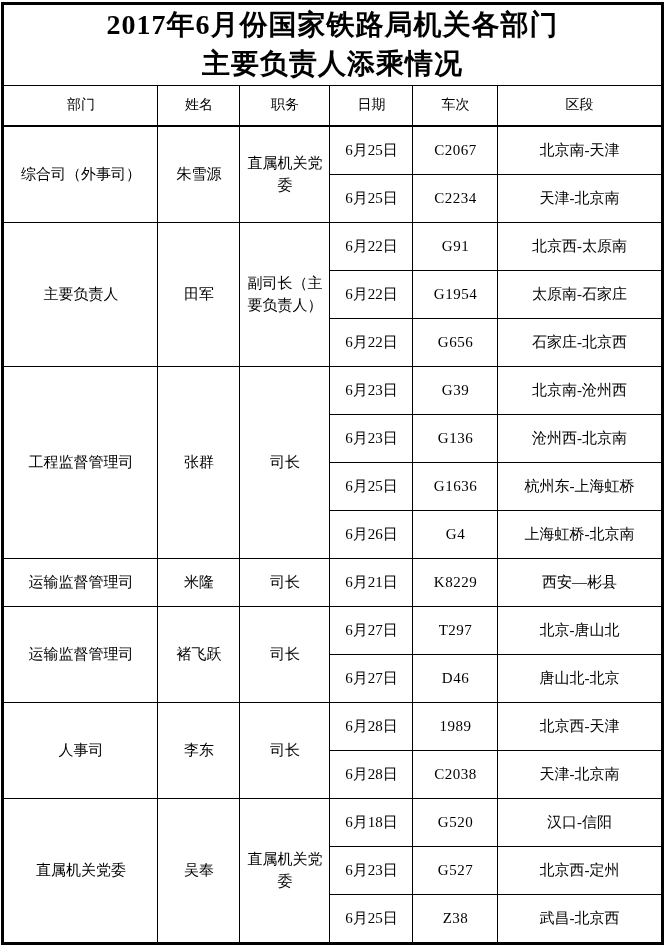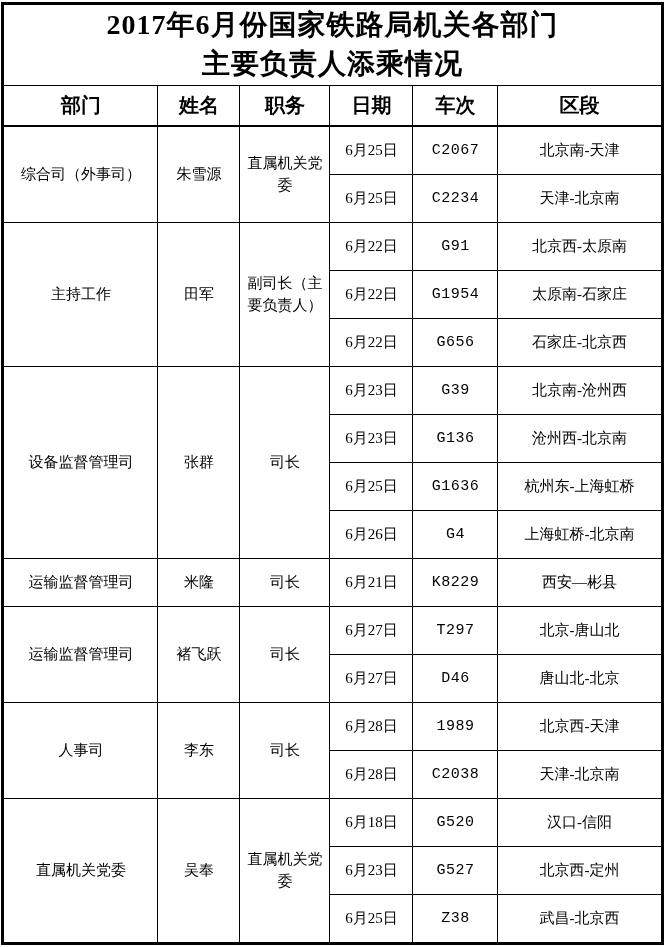--- a/index.html
+++ b/index.html
@@ -40,29 +40,29 @@
   }
   .title-line {
     font-size: 28px;
     font-weight: bold;
     line-height: 1.38;
     letter-spacing: 1px;
     white-space: nowrap;
   }
   tr.header-row th {
     height: 39px;
-    font-size: 20px;
-    font-weight: bold;
+    font-size: 14px;
+    font-weight: normal;
     border-bottom: 2px solid #000000;
   }
   tbody td {
     height: 47px;
   }
   td.train {
-    font-family: Liberation Mono, monospace;
+    font-family: Liberation Serif, serif;
     letter-spacing: 0.5px;
   }
 </style>
 </head>
 <body>
 
 <div class="page">
   <table class="report">
     <colgroup>
       <col style="width:155px">
@@ -96,39 +96,39 @@
           <td>6月25日</td>
           <td class="train">C2067</td>
           <td>北京南-天津</td>
         </tr>
         <tr>
           <td>6月25日</td>
           <td class="train">C2234</td>
           <td>天津-北京南</td>
         </tr>
         <tr>
-          <td rowspan="3">主持工作</td>
+          <td rowspan="3">主要负责人</td>
           <td rowspan="3">田军</td>
           <td rowspan="3">副司长（主要负责人）</td>
           <td>6月22日</td>
           <td class="train">G91</td>
           <td>北京西-太原南</td>
         </tr>
         <tr>
           <td>6月22日</td>
           <td class="train">G1954</td>
           <td>太原南-石家庄</td>
         </tr>
         <tr>
           <td>6月22日</td>
           <td class="train">G656</td>
           <td>石家庄-北京西</td>
         </tr>
         <tr>
-          <td rowspan="4">设备监督管理司</td>
+          <td rowspan="4">工程监督管理司</td>
           <td rowspan="4">张群</td>
           <td rowspan="4">司长</td>
           <td>6月23日</td>
           <td class="train">G39</td>
           <td>北京南-沧州西</td>
         </tr>
         <tr>
           <td>6月23日</td>
           <td class="train">G136</td>
           <td>沧州西-北京南</td>

